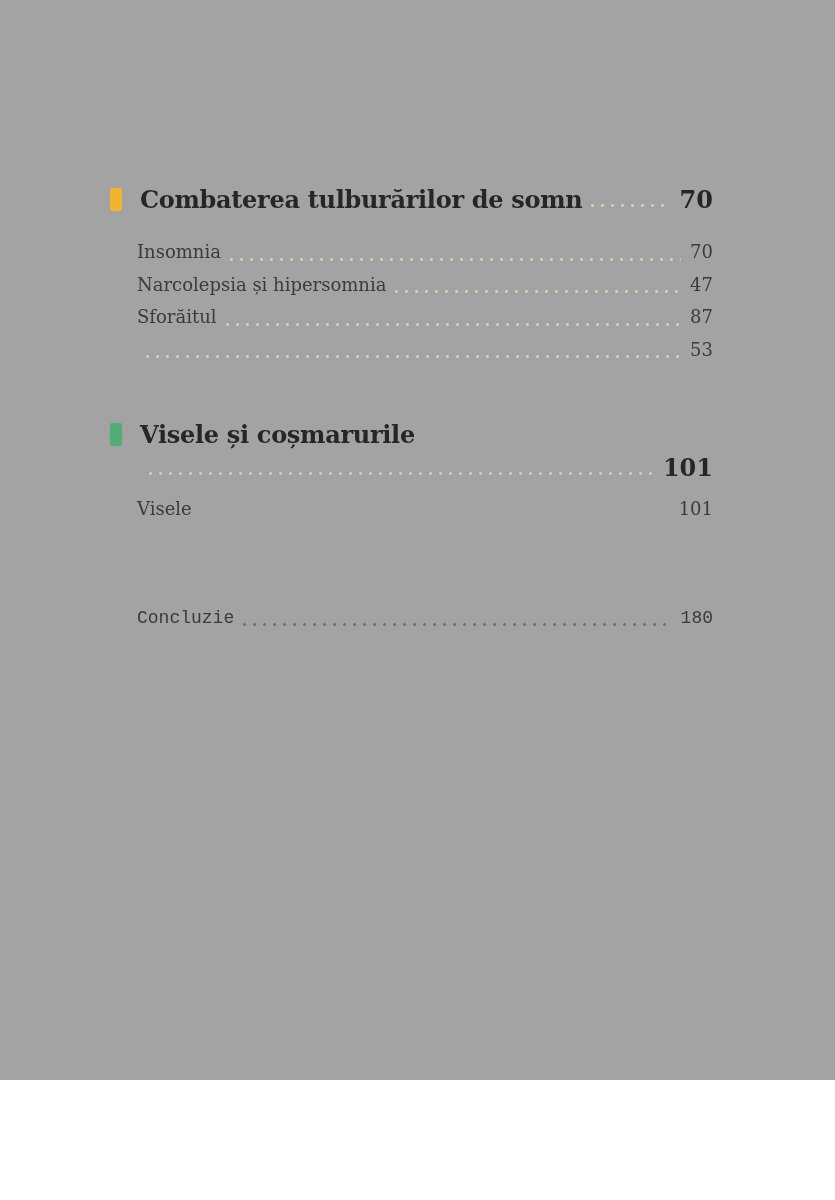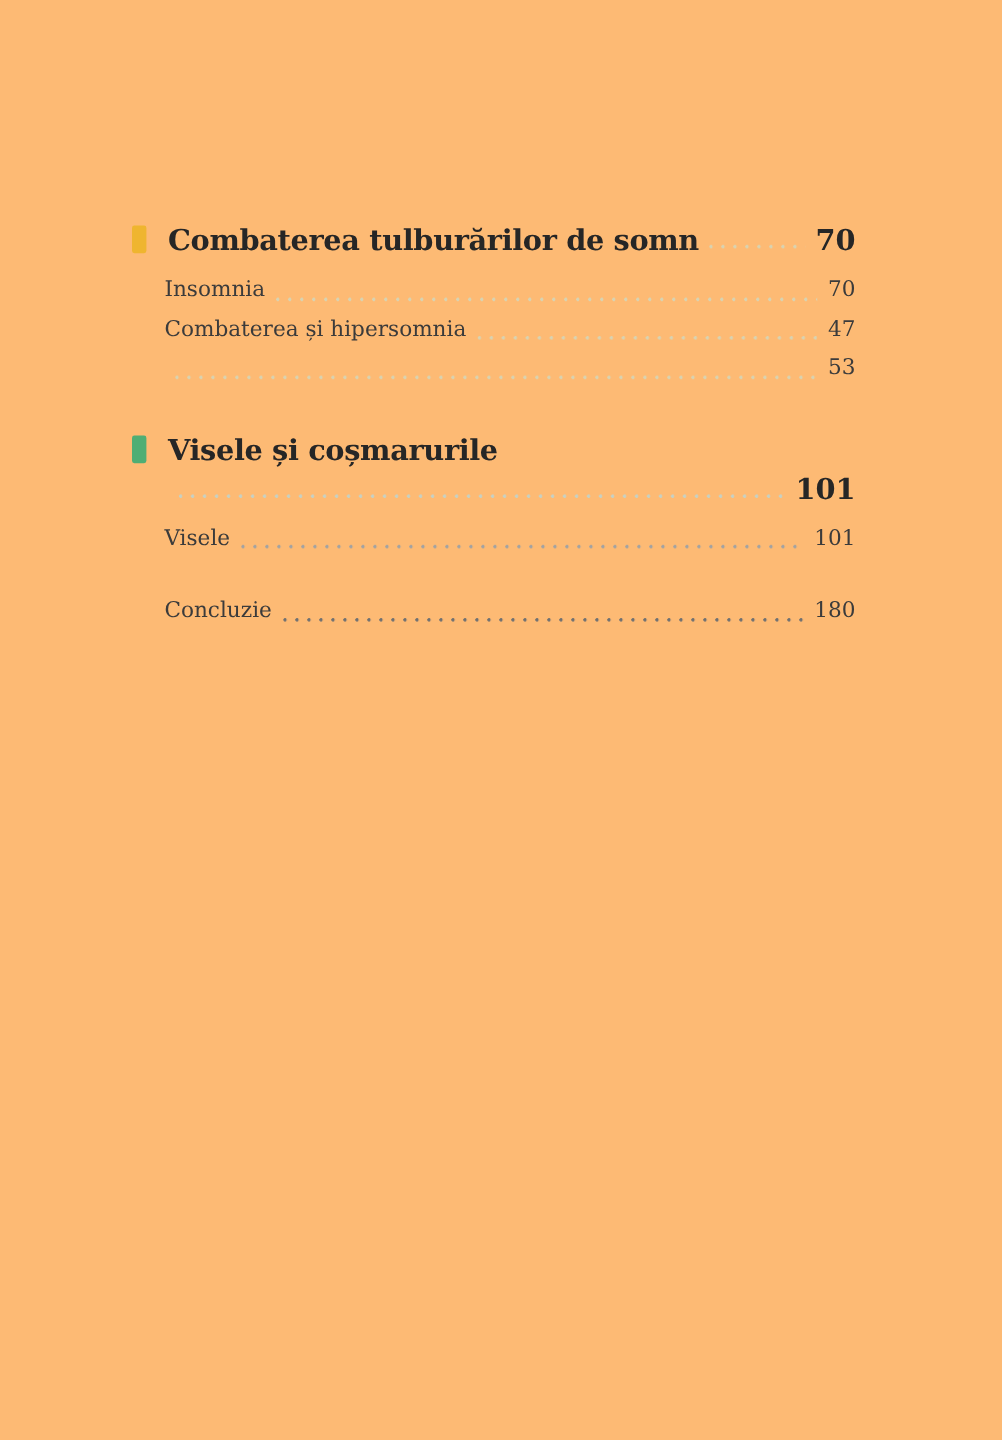--- a/index.html
+++ b/index.html
@@ -3,22 +3,22 @@
 <meta charset="utf-8">
 <style>
   html, body {
     margin: 0;
     padding: 0;
     background: #ffffff;
   }
   .page {
     position: relative;
     width: 835px;
-    height: 1200px;
-    background: #fdba74;
+    height: 1080px;
+    background: #a3a3a3;
     overflow: hidden;
     font-family: "DejaVu Serif", "Liberation Serif", serif;
   }
   .toc {
     position: absolute;
     left: 110px;
     top: 183px;
     width: 603px;
   }
 
@@ -57,21 +57,21 @@
   .head-page {
     font-size: 24px;
     font-weight: bold;
     color: #262626;
     text-align: right;
     white-space: nowrap;
   }
 
   
   .entries {
-    margin-top: 10px;
+    margin-top: 20px;
     padding-left: 27px;
   }
   .entry {
     display: flex;
     align-items: stretch;
     line-height: 32.5px;
   }
   .entry-label {
     font-size: 18px;
     color: #3b3b3b;
@@ -92,23 +92,23 @@
     margin: 0 9px 8px 9px;
     background-image: radial-gradient(circle at 1.5px 1.5px, var(--dot, #bbbbbb) 1.2px, transparent 1.6px);
     background-size: 10px 3px;
     background-repeat: repeat-x;
     background-position: left bottom;
   }
   .head-line .leader {
     margin-bottom: 9px;
   }
 
-  .section-2 { margin-top: 34px; }
+  .section-2 { margin-top: 52px; }
   .section-2 .entries { margin-top: 9px; }
-  .conclusion-row { margin-top: 28px; padding-left: 27px; }
+  .conclusion-row { margin-top: 76px; padding-left: 27px; font-family: Liberation Mono, monospace; }
 </style>
 </head>
 <body>
 
 <div class="page">
   <div class="toc">
 
     <div class="section section-1">
       <div class="head-row">
         <span class="marker" style="background: rgb(239, 181, 47);"></span>
@@ -120,23 +120,28 @@
           </div>
         </div>
       </div>
       <div class="entries">
         <div class="entry">
           <span class="entry-label">Insomnia</span>
           <span class="leader" style="--dot: #d8d3b2;"></span>
           <span class="entry-page">70</span>
         </div>
         <div class="entry">
-          <span class="entry-label">Combaterea și hipersomnia</span>
+          <span class="entry-label">Narcolepsia și hipersomnia</span>
           <span class="leader" style="--dot: #d8d3b2;"></span>
           <span class="entry-page">47</span>
+        </div>
+        <div class="entry">
+          <span class="entry-label">Sforăitul</span>
+          <span class="leader" style="--dot: #d8d3b2;"></span>
+          <span class="entry-page">87</span>
         </div>
         <div class="entry">
           <span class="leader" style="--dot: #d8d3b2;"></span>
           <span class="entry-page">53</span>
         </div>
       </div>
     </div>
 
     <div class="section section-2">
       <div class="head-row">

